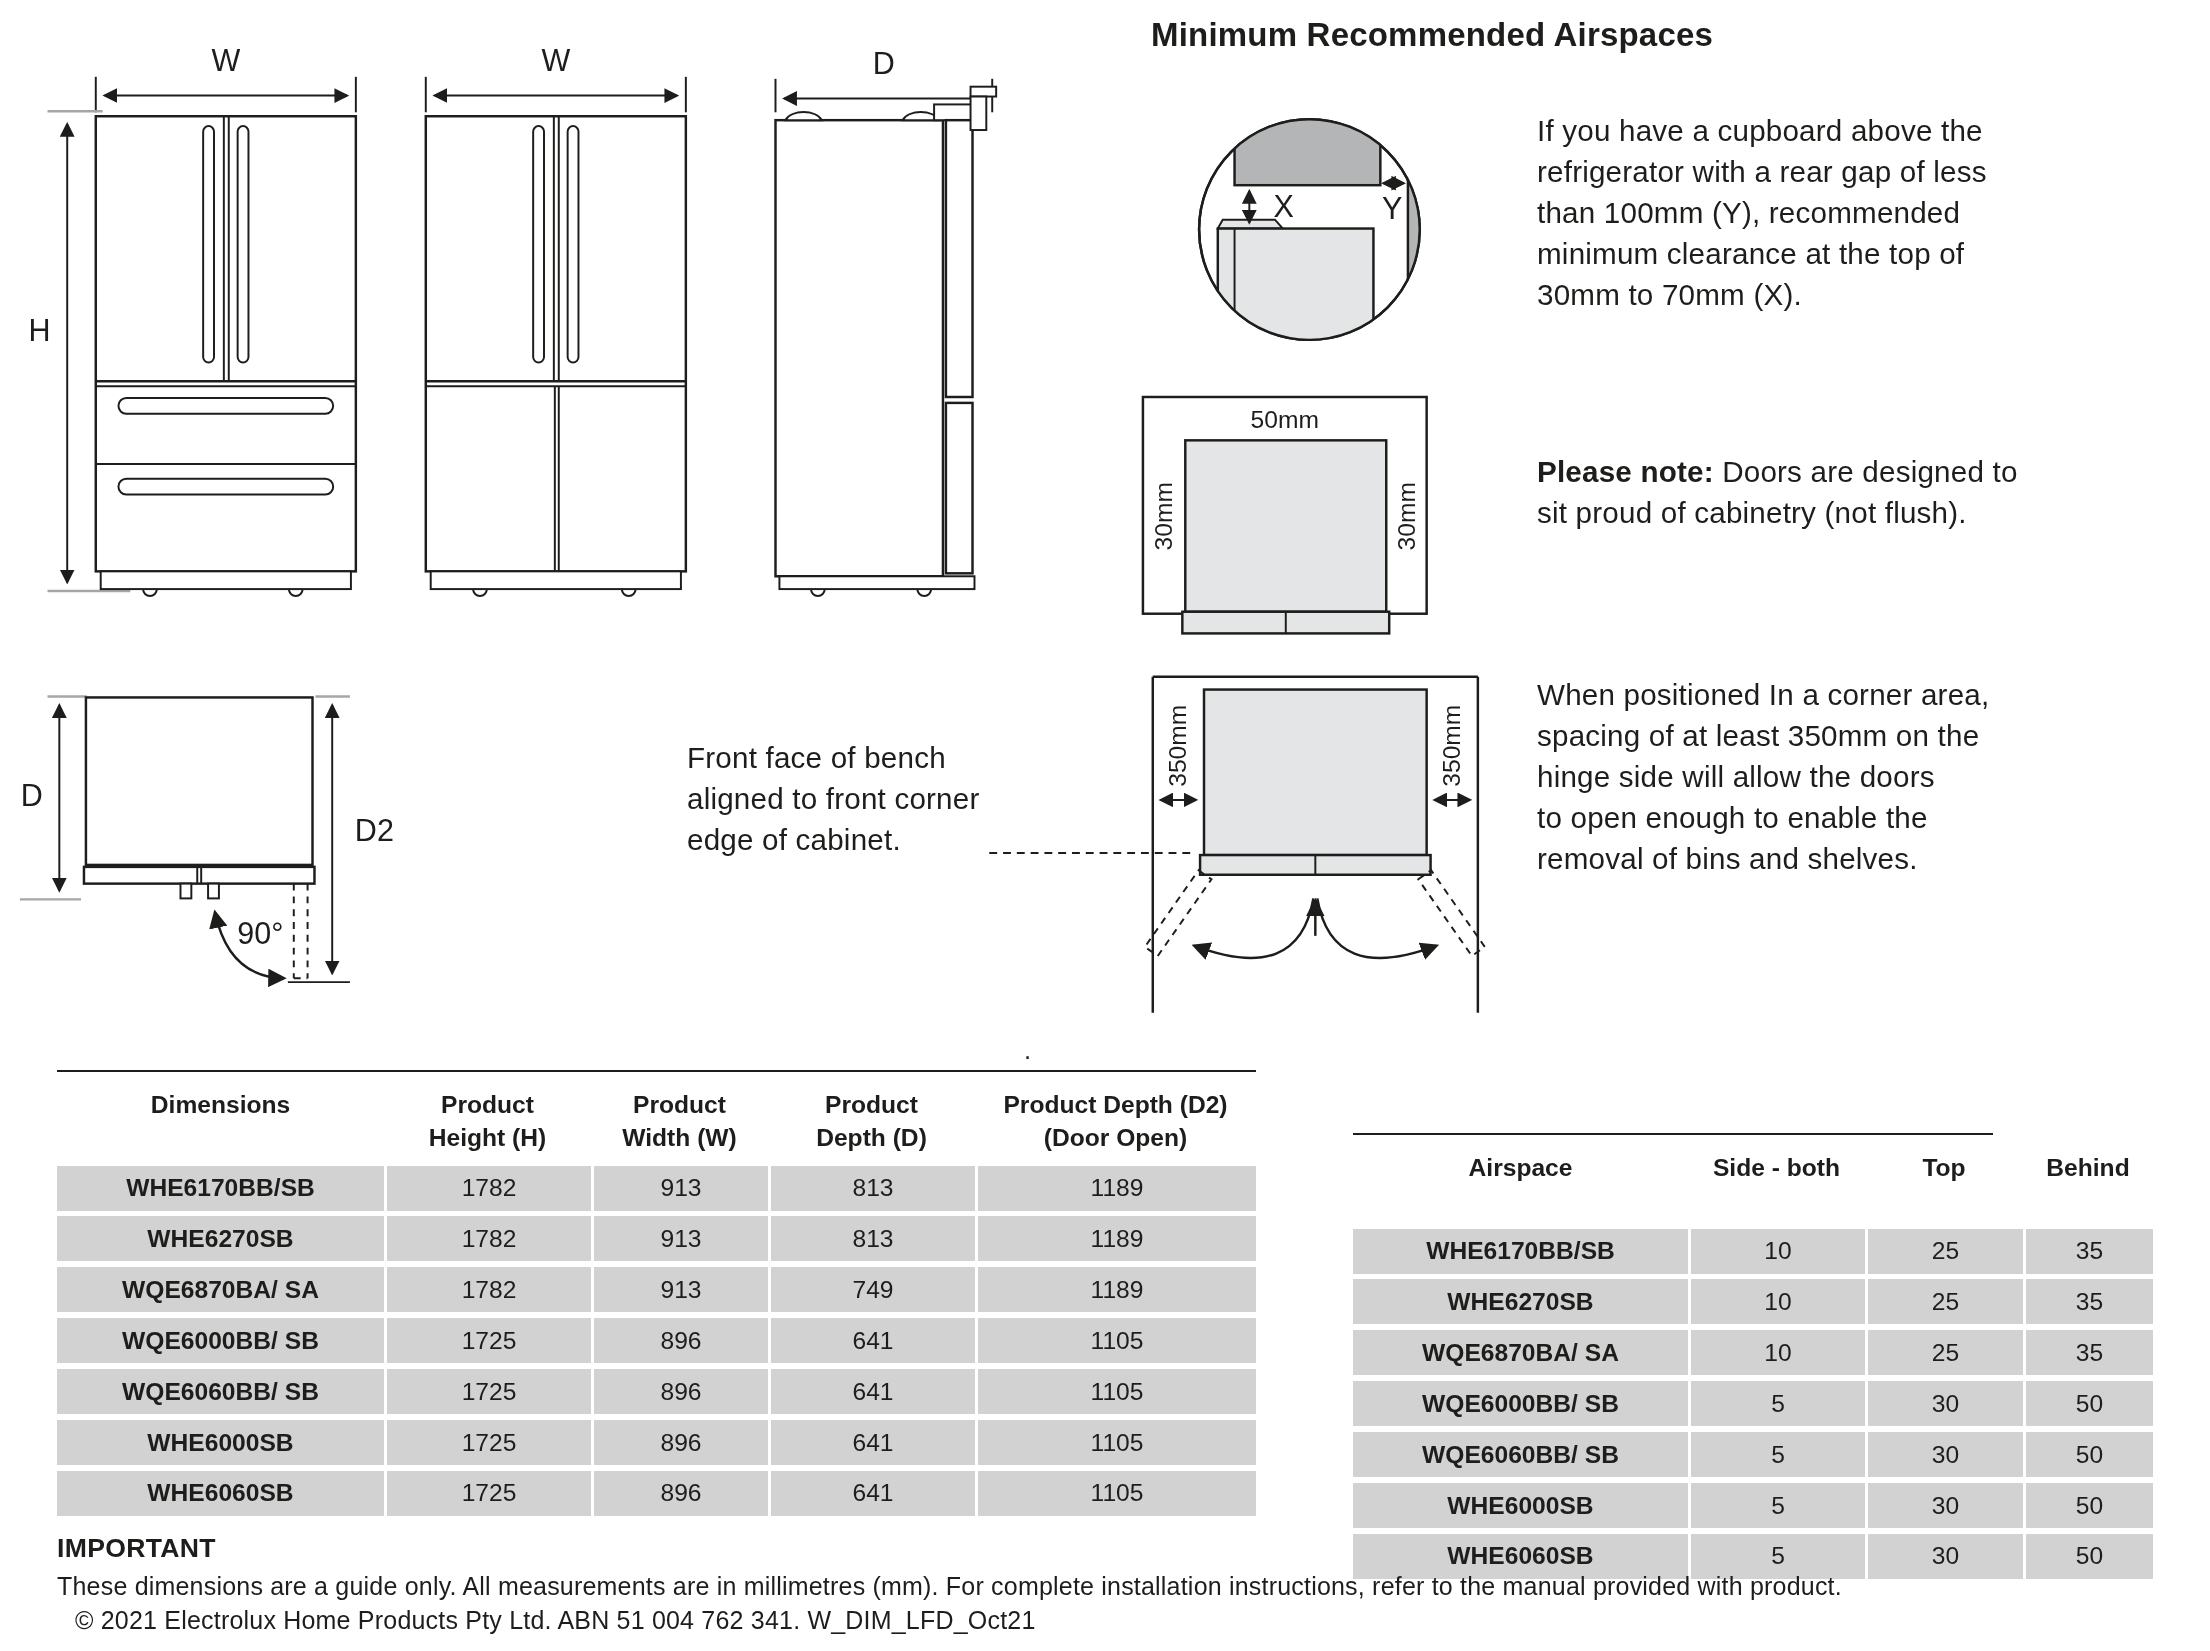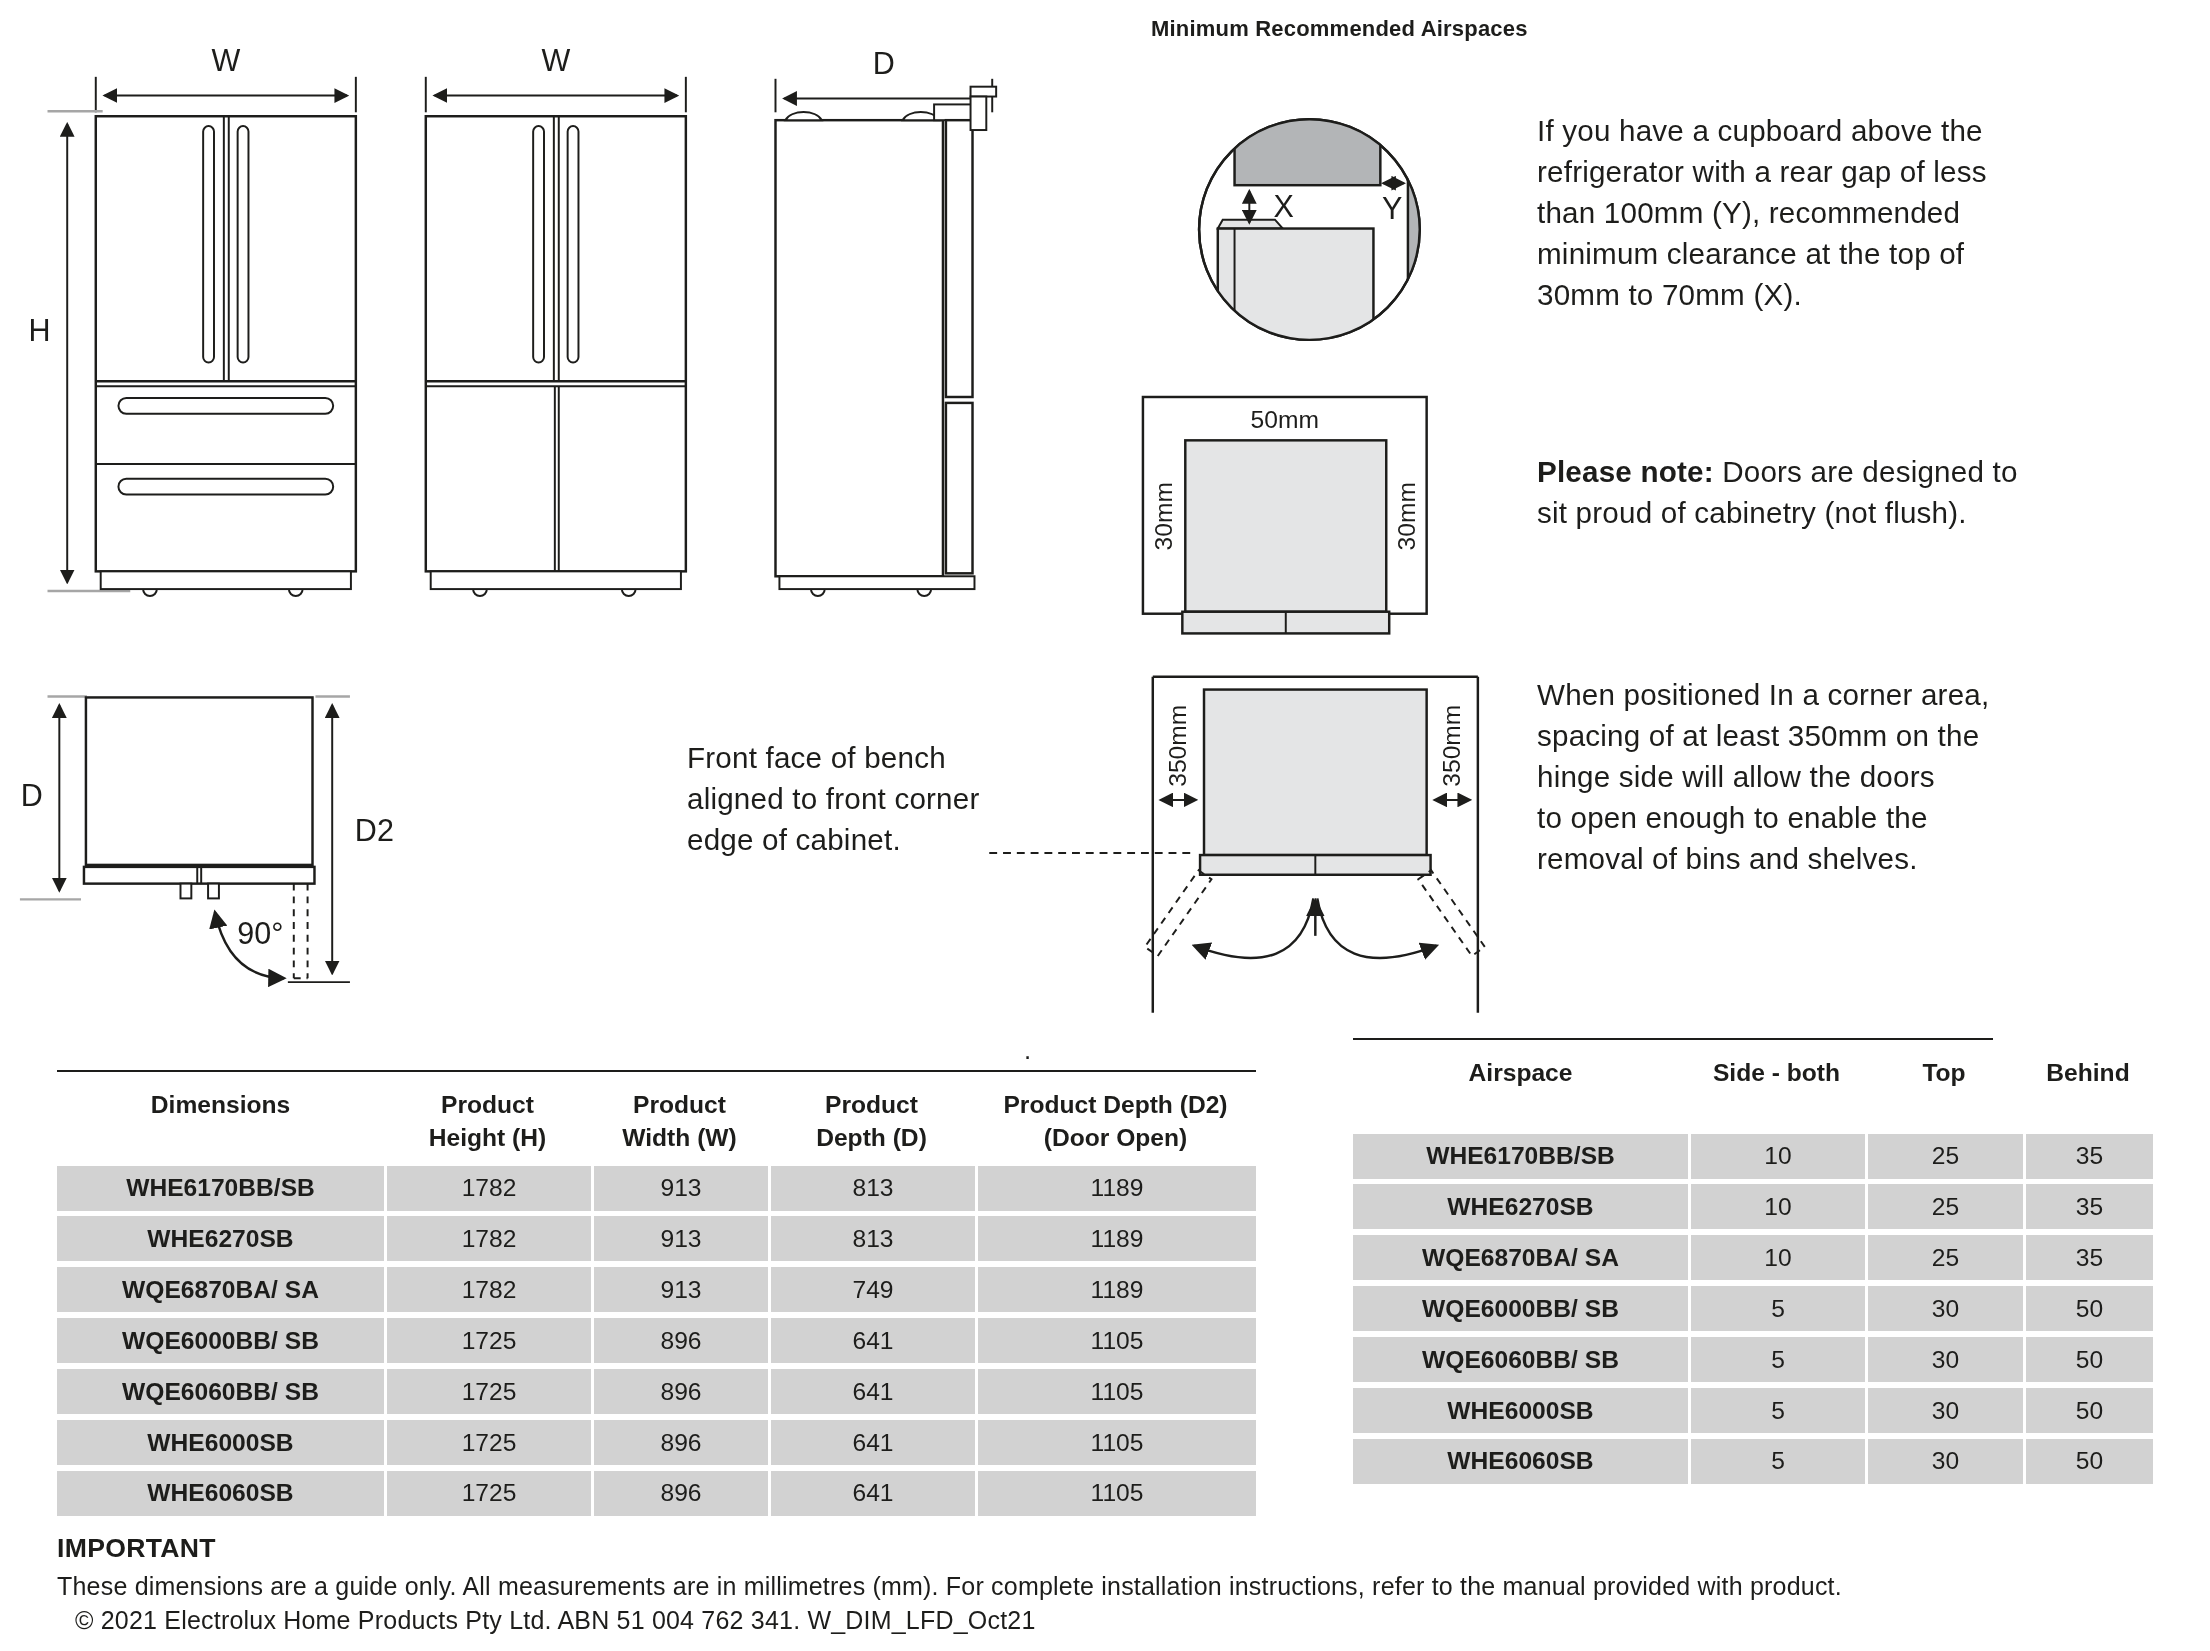--- a/index.html
+++ b/index.html
@@ -13,33 +13,33 @@
   .lnthin{stroke-width:2;}
   .fillw{fill:#ffffff;}
   .filll{fill:#e4e5e6;}
   .filld{fill:#b3b5b7;}
   .dim{stroke:#1d1d1b;stroke-width:2;fill:none;}
   .gray-tick{stroke:#a6a6a6;stroke-width:2.5;}
   .dash{stroke-dasharray:8 6;}
   .dash2{stroke-dasharray:7 6;}
 
   .abs{position:absolute;}
-  .page-title{left:1151px;top:15.8px;font-size:22px;font-weight:700;letter-spacing:0.2px;white-space:nowrap;}
+  .page-title{left:1151px;top:15.8px;font-size:33px;font-weight:700;letter-spacing:0.2px;white-space:nowrap;}
   .para{font-size:29.6px;line-height:41px;letter-spacing:0.2px;}
   .para div{white-space:nowrap;}
   .p-cupboard{left:1537px;top:110px;}
   .p-note{left:1537px;top:451px;}
   .p-corner{left:1537px;top:674px;}
   .p-bench{left:687px;top:737px;}
   .bold{font-weight:700;text-align:center;}
   .stray-dot{left:1024px;top:1036px;font-size:25.6px;}
 
   .tbl{position:absolute;}
   .tbl-dim{left:57px;top:1070px;width:1199px;}
-  .tbl-air{left:1328px;top:1038px;width:640px;padding-left:25px;}
+  .tbl-air{left:1328px;top:1133px;width:640px;padding-left:25px;}
   .thead{border-top:2.5px solid #1d1d1b;display:grid;padding:15.8px 0 11.8px 0;}
   .dim-grid{grid-template-columns:327px 207px 177px 207px 281px;}
   .air-grid{grid-template-columns:335px 177px 158px 130px;}
   .th{text-align:center;font-weight:700;font-size:24.6px;}
   .th div{line-height:33px;min-height:33px;white-space:nowrap;}
   .trow{display:grid;margin-bottom:5.9px;text-align:right;}
   .cell{background:#d2d2d2;height:45px;display:flex;align-items:center;justify-content:center;
         font-size:24.6px;box-sizing:border-box;}
   .trow .cell + .cell{border-left:3.9px solid #ffffff;}
   .cell.model{font-weight:700;}

